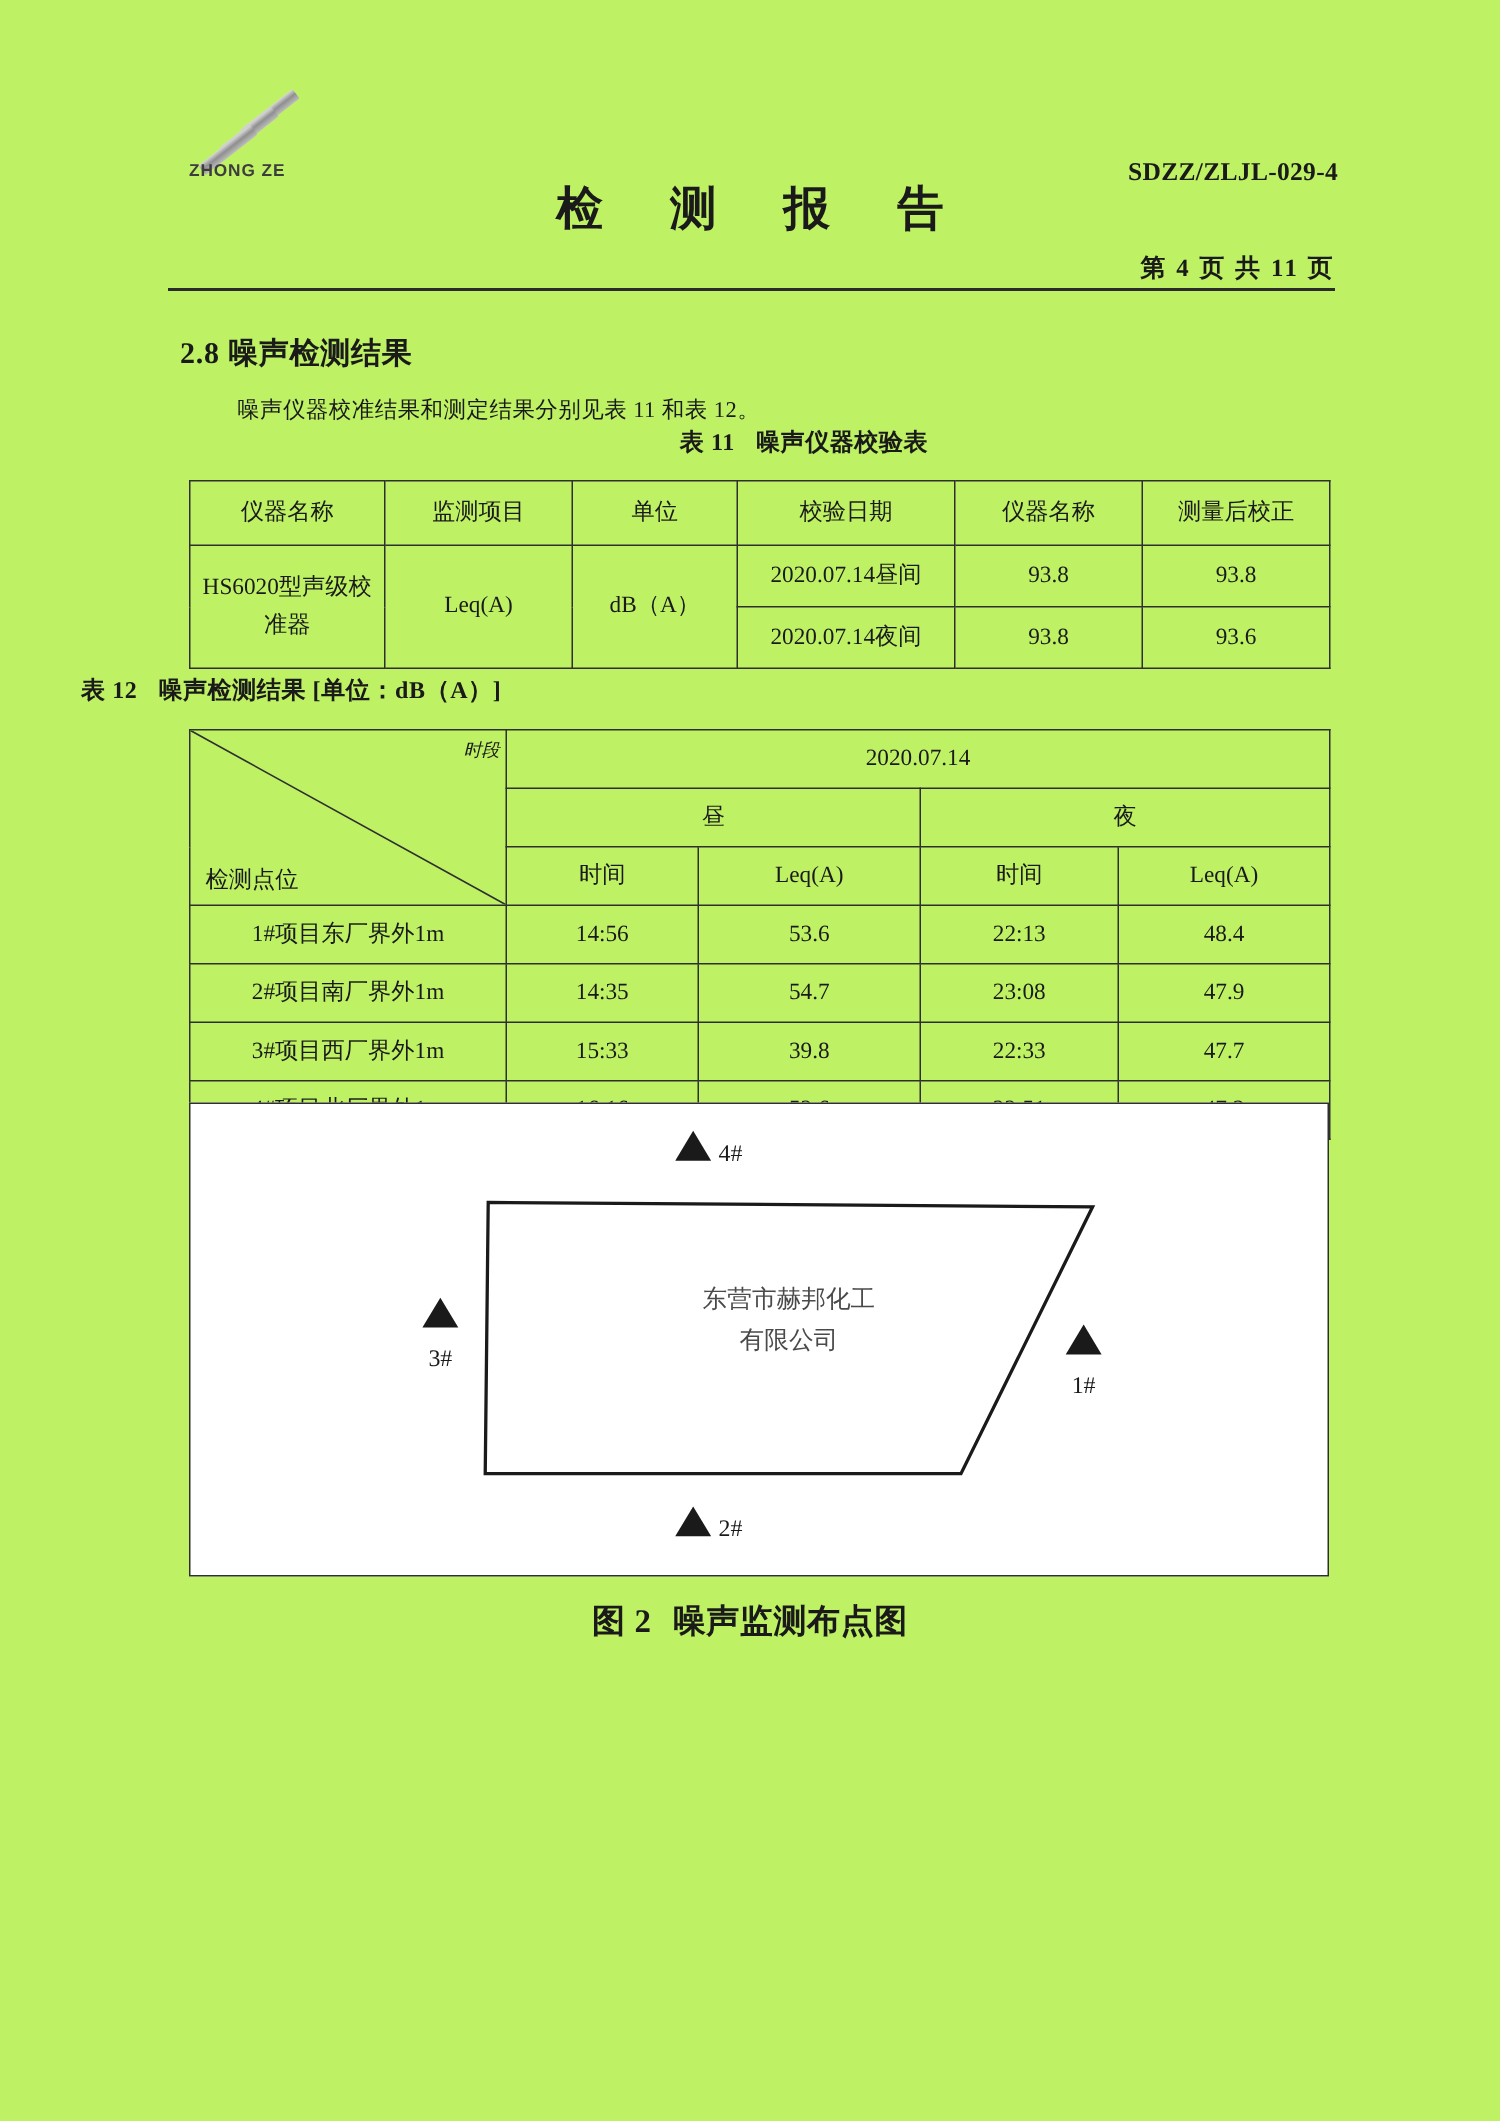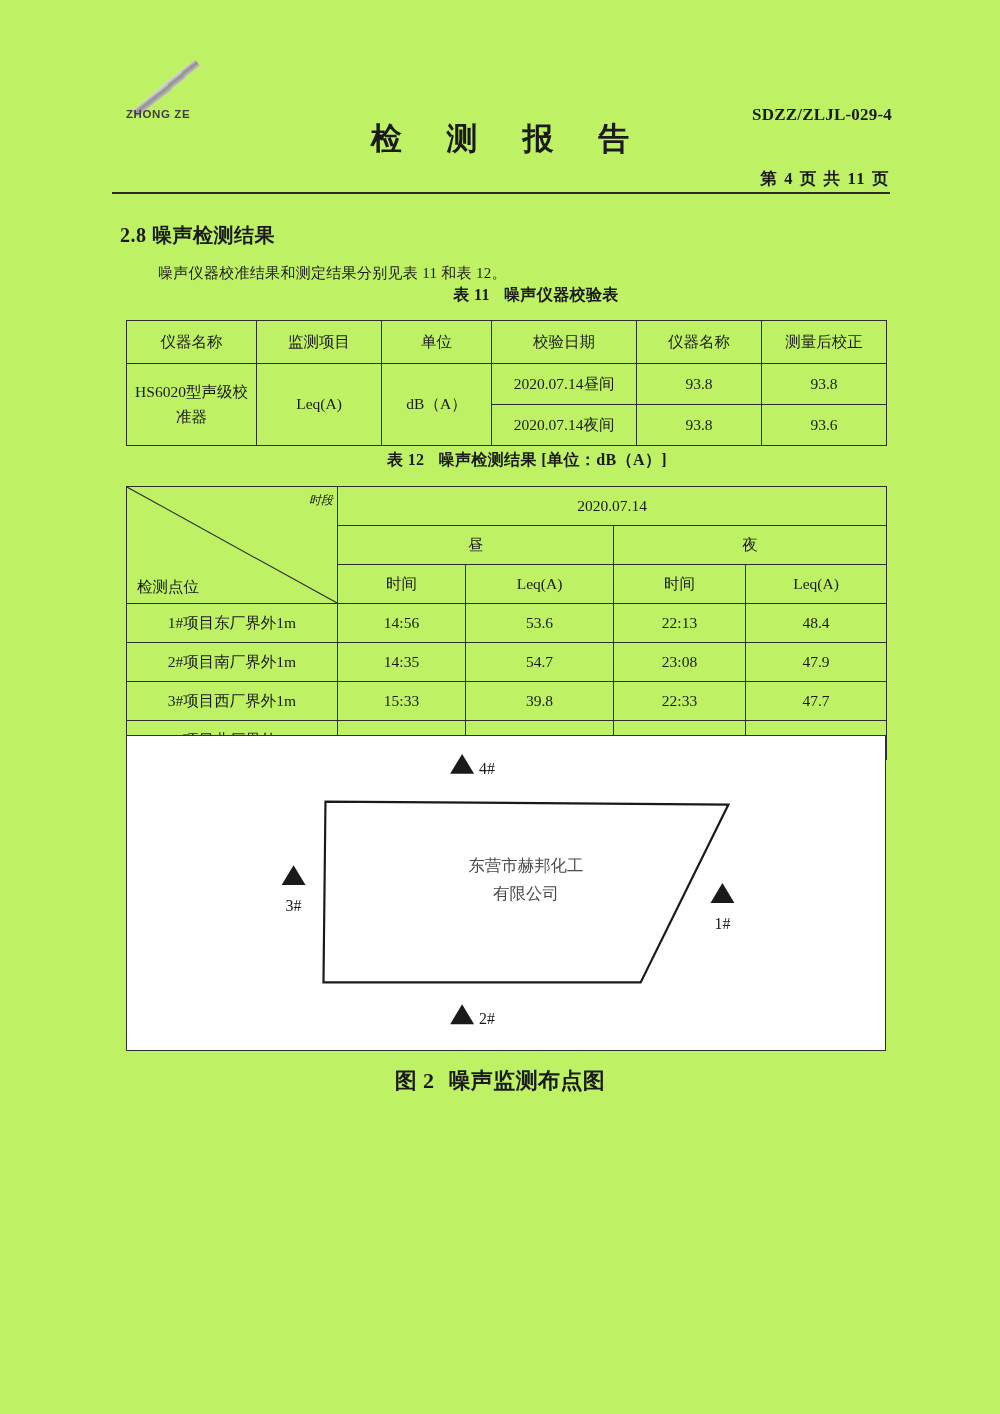--- a/index.html
+++ b/index.html
@@ -122,21 +122,21 @@
 
   
   .tbl-caption {
     position: absolute;
     font-size: 16px;
     font-weight: bold;
     letter-spacing: 0.4px;
   }
   .tbl-caption .cap-num { margin-right: 14px; }
   #cap-t11 { left: 0; right: 0; top: 285px; text-align: center; padding-left: 72px; }
-  #cap-t12 { left: 0; right: 0; top: 450px; text-align: center; padding-left: 10px; margin-left: 44px; }
+  #cap-t12 { left: 0; right: 0; top: 450px; padding-left: 10px; margin-left: 44px; }
 
   
   table.doc-table {
     position: absolute;
     border-collapse: collapse;
     font-size: 15.5px;
     table-layout: fixed;
   }
   table.doc-table td, table.doc-table th {
     border: 1.3px solid #2f2f2f;

